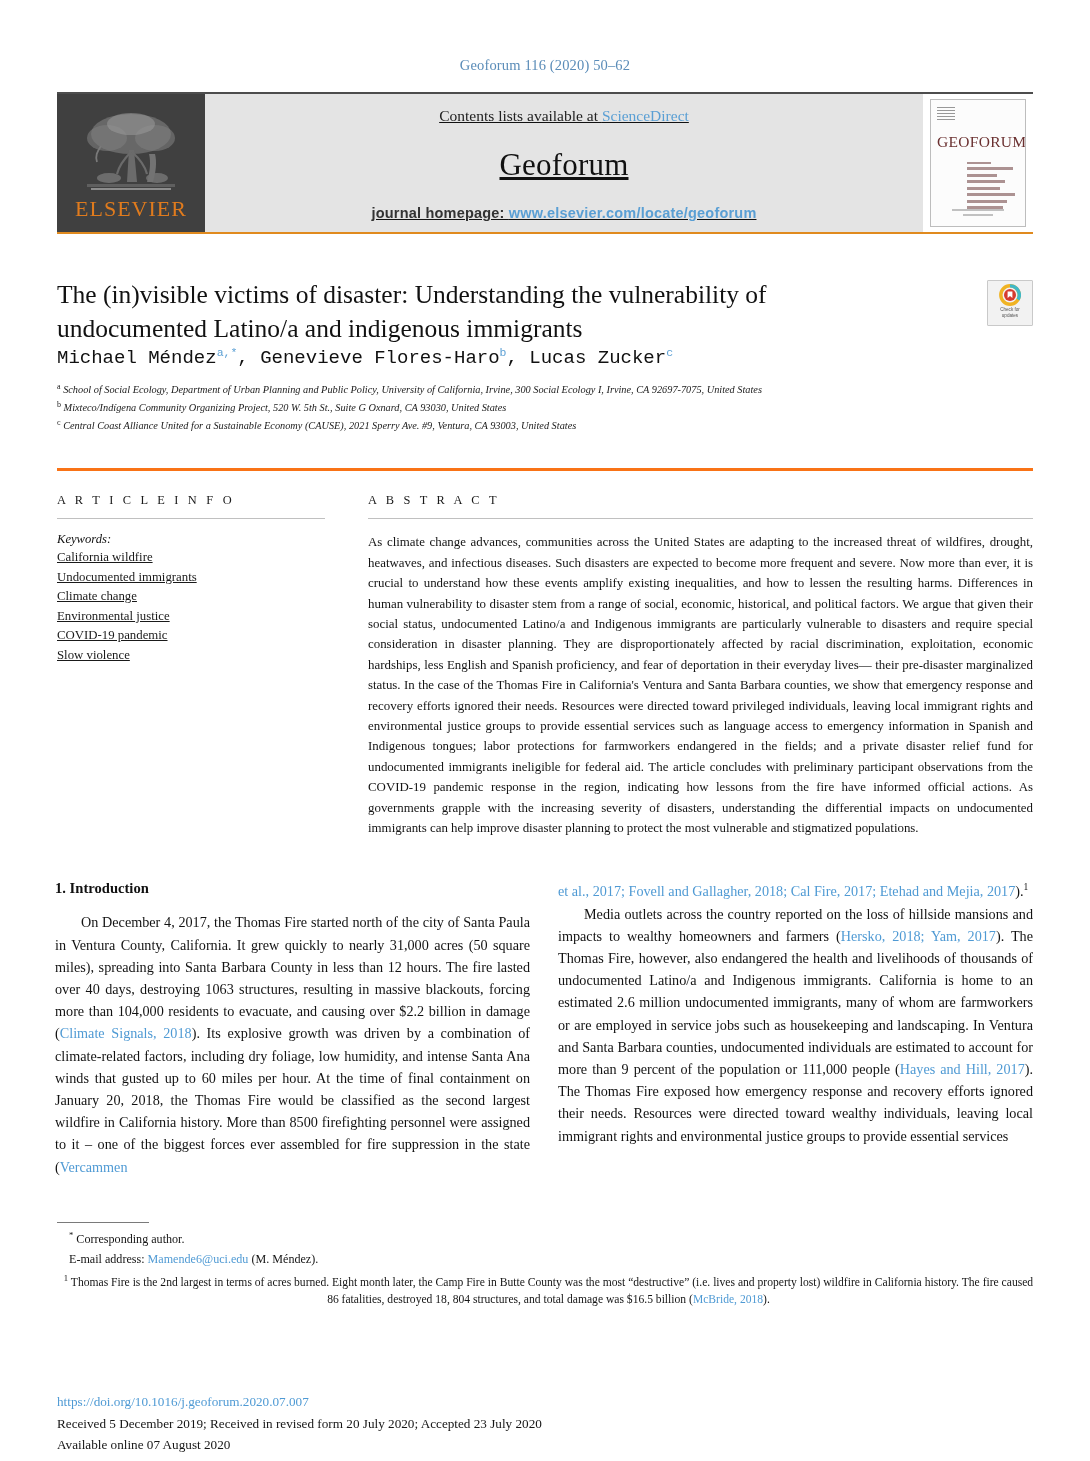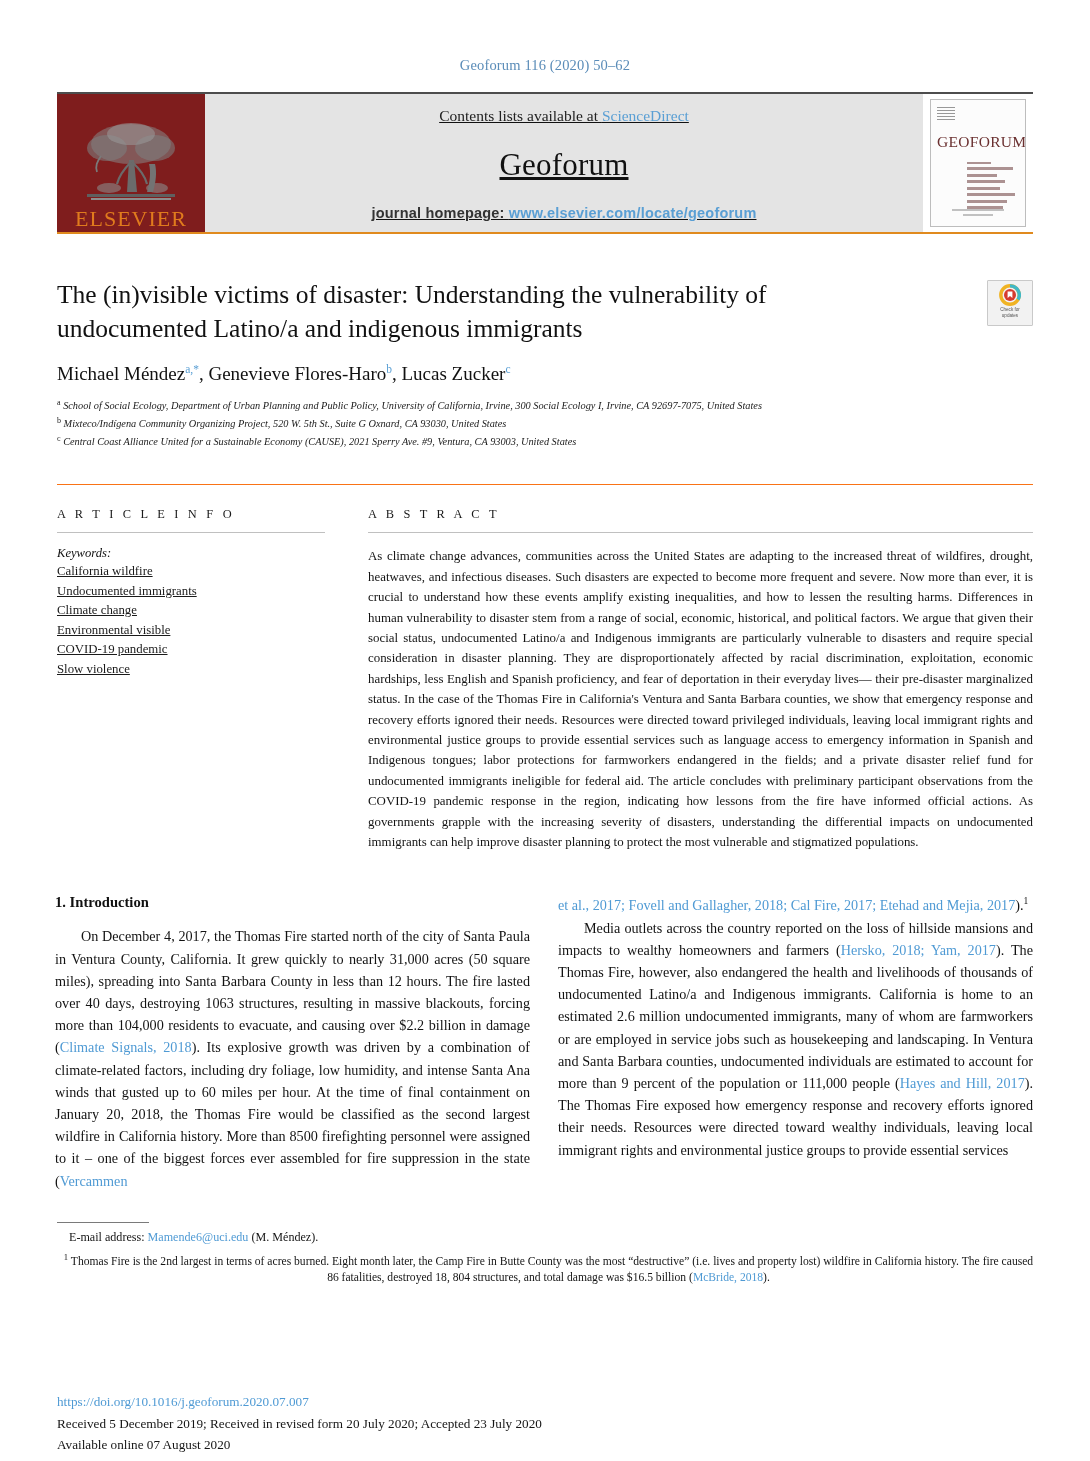--- a/index.html
+++ b/index.html
@@ -43,23 +43,23 @@
     display: flex;
     align-items: stretch;
     background: #fff;
   }
   .mast-left {
     width: 148px;
     flex: 0 0 148px;
     display: flex;
     flex-direction: column;
     align-items: center;
-    justify-content: flex-end;
+    justify-content: center;
     padding: 4px 0 2px 0;
-    background: #7f1d1d;
+    background: #404040;
   }
   .elsevier-tree {
     width: 104px;
     height: 92px;
     display: block;
   }
   .elsevier-word {
     font-family: "Liberation Serif", serif;
     font-size: 22px;
     letter-spacing: 1px;
@@ -166,23 +166,22 @@
   .paper-title {
     font-size: 25.5px;
     line-height: 1.33;
     font-family: "Liberation Serif", serif;
     color: #111;
     max-width: 800px;
     margin: 0;
     font-weight: normal;
   }
   .authors {
-    margin-top: 17px;
     font-size: 19px;
-    font-family: Liberation Serif, serif;
+    font-family: Liberation Mono, monospace;
     color: #111;
   }
   .authors sup { font-size: 11.5px; color: #5a9fd4; }
   .affiliations {
     margin-top: 12px;
     font-size: 10.3px;
     font-style: italic;
     line-height: 1.62;
     color: #1a1a1a;
     font-family: "Liberation Serif", serif;
@@ -210,21 +209,21 @@
     font-size: 4.6px;
     color: #555;
     line-height: 1.25;
     text-align: center;
     margin-top: 1px;
   }
 
   
   .info-abstract {
     margin: 33px 57px 0 57px;
-    border-top: 1px solid #f97316;
+    border-top: 3px solid #f97316;
     padding-top: 22px;
     display: flex;
     gap: 43px;
   }
   .col-info { width: 268px; flex: 0 0 268px; }
   .col-abstract { flex: 1 1 auto; }
   .sec-head {
     font-size: 12.4px;
     letter-spacing: 3.2px;
     font-family: "Liberation Serif", serif;
@@ -408,21 +407,21 @@
 
   <div class="info-abstract">
     <div class="col-info">
       <div class="sec-head">A R T I C L E   I N F O</div>
       <div class="rule"></div>
       <div class="keywords-label">Keywords:</div>
       <ul class="kw-list">
         <li>California wildfire</li>
         <li>Undocumented immigrants</li>
         <li>Climate change</li>
-        <li>Environmental visible</li>
+        <li>Environmental justice</li>
         <li>COVID-19 pandemic</li>
         <li>Slow violence</li>
       </ul>
     </div>
 
     <div class="col-abstract">
       <div class="sec-head">A B S T R A C T</div>
       <div class="rule"></div>
       <div class="abstract-body">As climate change advances, communities across the United States are adapting to the increased threat of wildfires, drought, heatwaves, and infectious diseases. Such disasters are expected to become more frequent and severe. Now more than ever, it is crucial to understand how these events amplify existing inequalities, and how to lessen the resulting harms. Differences in human vulnerability to disaster stem from a range of social, economic, historical, and political factors. We argue that given their social status, undocumented Latino/a and Indigenous immigrants are particularly vulnerable to disasters and require special consideration in disaster planning. They are disproportionately affected by racial discrimination, exploitation, economic hardships, less English and Spanish proficiency, and fear of deportation in their everyday lives— their pre-disaster marginalized status. In the case of the Thomas Fire in California's Ventura and Santa Barbara counties, we show that emergency response and recovery efforts ignored their needs. Resources were directed toward privileged individuals, leaving local immigrant rights and environmental justice groups to provide essential services such as language access to emergency information in Spanish and Indigenous tongues; labor protections for farmworkers endangered in the fields; and a private disaster relief fund for undocumented immigrants ineligible for federal aid. The article concludes with preliminary participant observations from the COVID-19 pandemic response in the region, indicating how lessons from the fire have informed official actions. As governments grapple with the increasing severity of disasters, understanding the differential impacts on undocumented immigrants can help improve disaster planning to protect the most vulnerable and stigmatized populations.</div>
     </div>
@@ -434,20 +433,23 @@
       <p class="para">On December 4, 2017, the Thomas Fire started north of the city of Santa Paula in Ventura County, California. It grew quickly to nearly 31,000 acres (50 square miles), spreading into Santa Barbara County in less than 12 hours. The fire lasted over 40 days, destroying 1063 structures, resulting in massive blackouts, forcing more than 104,000 residents to evacuate, and causing over $2.2 billion in damage (<span class="cite">Climate Signals, 2018</span>). Its explosive growth was driven by a combination of climate-related factors, including dry foliage, low humidity, and intense Santa Ana winds that gusted up to 60 miles per hour. At the time of final containment on January 20, 2018, the Thomas Fire would be classified as the second largest wildfire in California history. More than 8500 firefighting personnel were assigned to it – one of the biggest forces ever assembled for fire suppression in the state (<span class="cite">Vercammen</span></p>
     </div>
     <div class="bcol">
       <p class="para cont"><span class="cite">et al., 2017; Fovell and Gallagher, 2018; Cal Fire, 2017; Etehad and Mejia, 2017</span>).<sup>1</sup></p>
       <p class="para">Media outlets across the country reported on the loss of hillside mansions and impacts to wealthy homeowners and farmers (<span class="cite">Hersko, 2018; Yam, 2017</span>). The Thomas Fire, however, also endangered the health and livelihoods of thousands of undocumented Latino/a and Indigenous immigrants. California is home to an estimated 2.6 million undocumented immigrants, many of whom are farmworkers or are employed in service jobs such as housekeeping and landscaping. In Ventura and Santa Barbara counties, undocumented individuals are estimated to account for more than 9 percent of the population or 111,000 people (<span class="cite">Hayes and Hill, 2017</span>). The Thomas Fire exposed how emergency response and recovery efforts ignored their needs. Resources were directed toward wealthy individuals, leaving local immigrant rights and environmental justice groups to provide essential services</p>
     </div>
   </div>
 
   <div class="footnotes">
     <div class="fn-rule"></div>
+    <p class="fn-line">
+      <sup>*</sup> <span>Corresponding author.</span>
+    </p>
     <p class="fn-line">
       <span class="fn-em">E-mail address:</span>
       <a href="#">Mamende6@uci.edu</a>
       <span>(M. Méndez).</span>
     </p>
     <p class="fn-long"><sup>1</sup> Thomas Fire is the 2nd largest in terms of acres burned. Eight month later, the Camp Fire in Butte County was the most “destructive” (i.e. lives and property lost) wildfire in California history. The fire caused 86 fatalities, destroyed 18, 804 structures, and total damage was $16.5 billion (<span class="cite">McBride, 2018</span>).</p>
   </div>
 
   <div class="colophon">
     <div class="doi">https://doi.org/10.1016/j.geoforum.2020.07.007</div>

